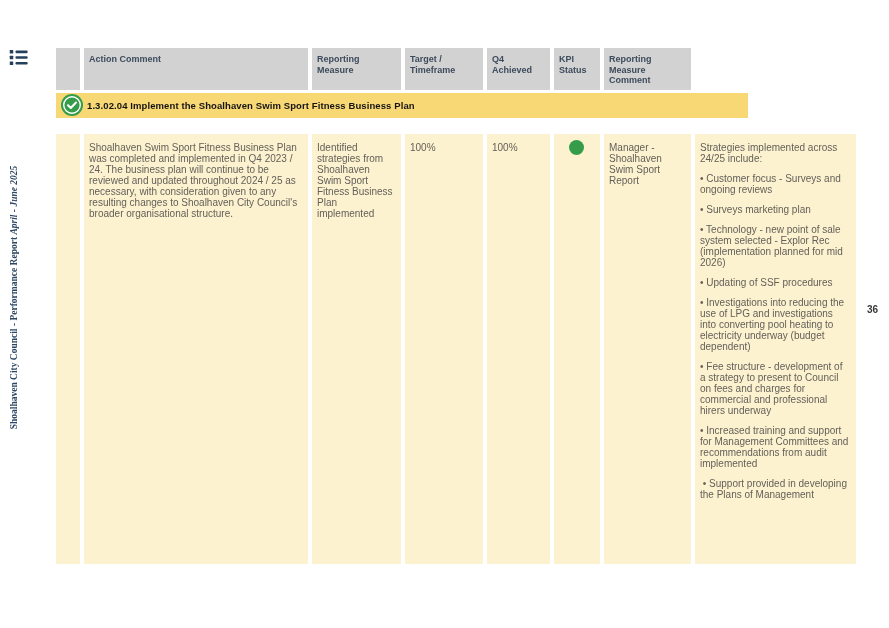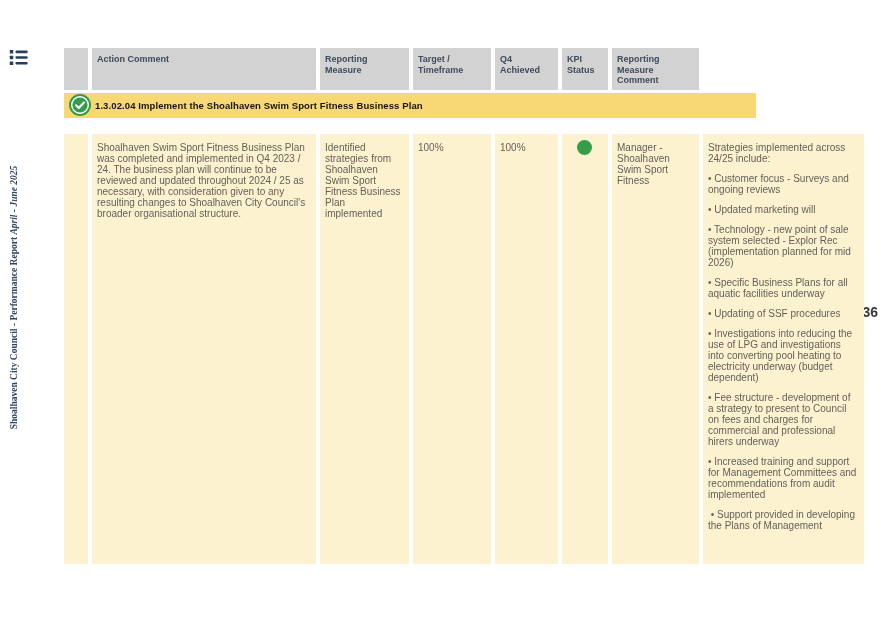--- a/index.html
+++ b/index.html
@@ -33,25 +33,25 @@
     font-size: 9.5px;
     color: #2d4764;
     text-align: center;
     white-space: nowrap;
     line-height: 20px;
   }
   .sidebar-inner .period { font-style: italic; }
 
   .page-number {
     position: absolute; right: 11px; top: 304px;
-    font-size: 14px; font-weight: bold; color: #3a3a3a;
+    font-size: 10px; font-weight: bold; color: #3a3a3a;
   }
 
   
-  .table { position: absolute; left: 64px; top: 48px; width: 692px; }
+  .table { position: absolute; left: 56px; top: 48px; width: 692px; }
   .tbl-grid {
     display: grid;
     grid-template-columns: 24px 224px 89px 78px 63px 46px 87px 161px;
     column-gap: 4px;
   }
   .header { margin-bottom: 3px; }
   .th {
     background: #d2d2d2;
     color: #3d4b5c;
     font-weight: bold;
@@ -139,27 +139,26 @@
 
     <div class="tbl-grid body">
       <div class="td"></div>
       <div class="td">Shoalhaven Swim Sport Fitness Business Plan was completed and implemented in Q4 2023 / 24. The business plan will continue to be reviewed and updated throughout 2024 / 25 as necessary, with consideration given to any resulting changes to Shoalhaven City Council's broader organisational structure.</div>
       <div class="td">Identified strategies from Shoalhaven Swim Sport Fitness Business Plan implemented</div>
       <div class="td">100%</div>
       <div class="td">100%</div>
       <div class="td kpi">
         <span class="dot"></span>
       </div>
-      <div class="td">Manager - Shoalhaven Swim Sport Fitness</div>
+      <div class="td">Manager - Shoalhaven Swim Sport Report</div>
       <div class="td comment">
           <p class="cpara">Strategies implemented across 24/25 include:</p>
           <p class="cpara">• Customer focus - Surveys and ongoing reviews</p>
-          <p class="cpara">• Updated marketing will</p>
+          <p class="cpara">• Surveys marketing plan</p>
           <p class="cpara">• Technology - new point of sale system selected - Explor Rec (implementation planned for mid 2026)</p>
-          <p class="cpara">• Specific Business Plans for all aquatic facilities underway</p>
           <p class="cpara">• Updating of SSF procedures</p>
           <p class="cpara">• Investigations into reducing the use of LPG and investigations into converting pool heating to electricity underway (budget dependent)</p>
           <p class="cpara">• Fee structure - development of a strategy to present to Council on fees and charges for commercial and professional hirers underway</p>
           <p class="cpara">• Increased training and support for Management Committees and recommendations from audit implemented</p>
           <p class="cpara"> • Support provided in developing the Plans of Management</p>
         </div>
     </div>
 
   </div>
 </div>

